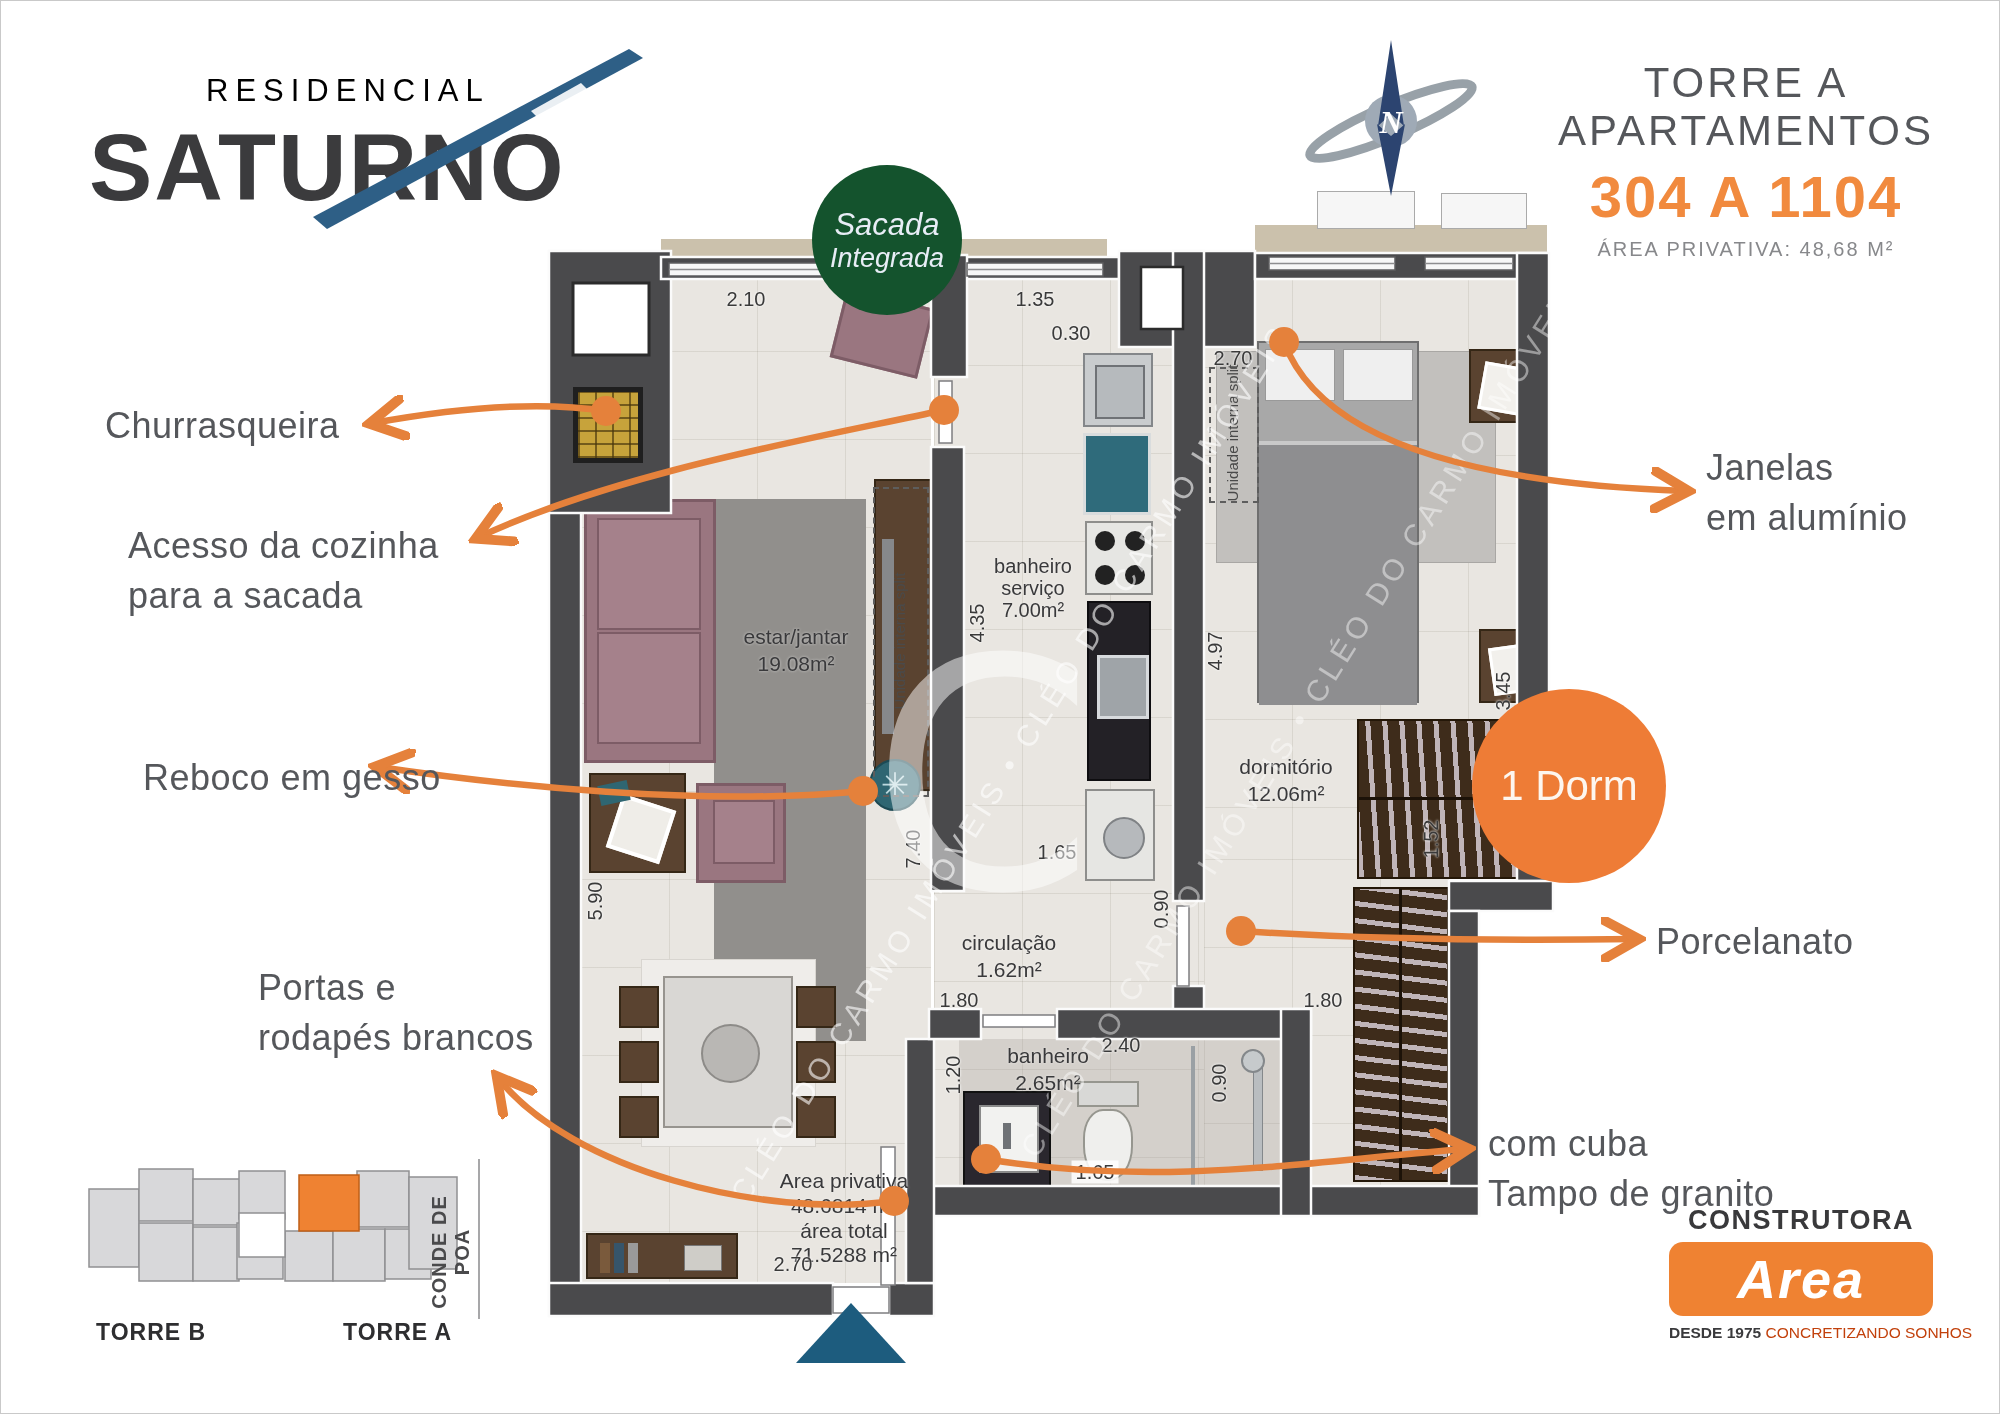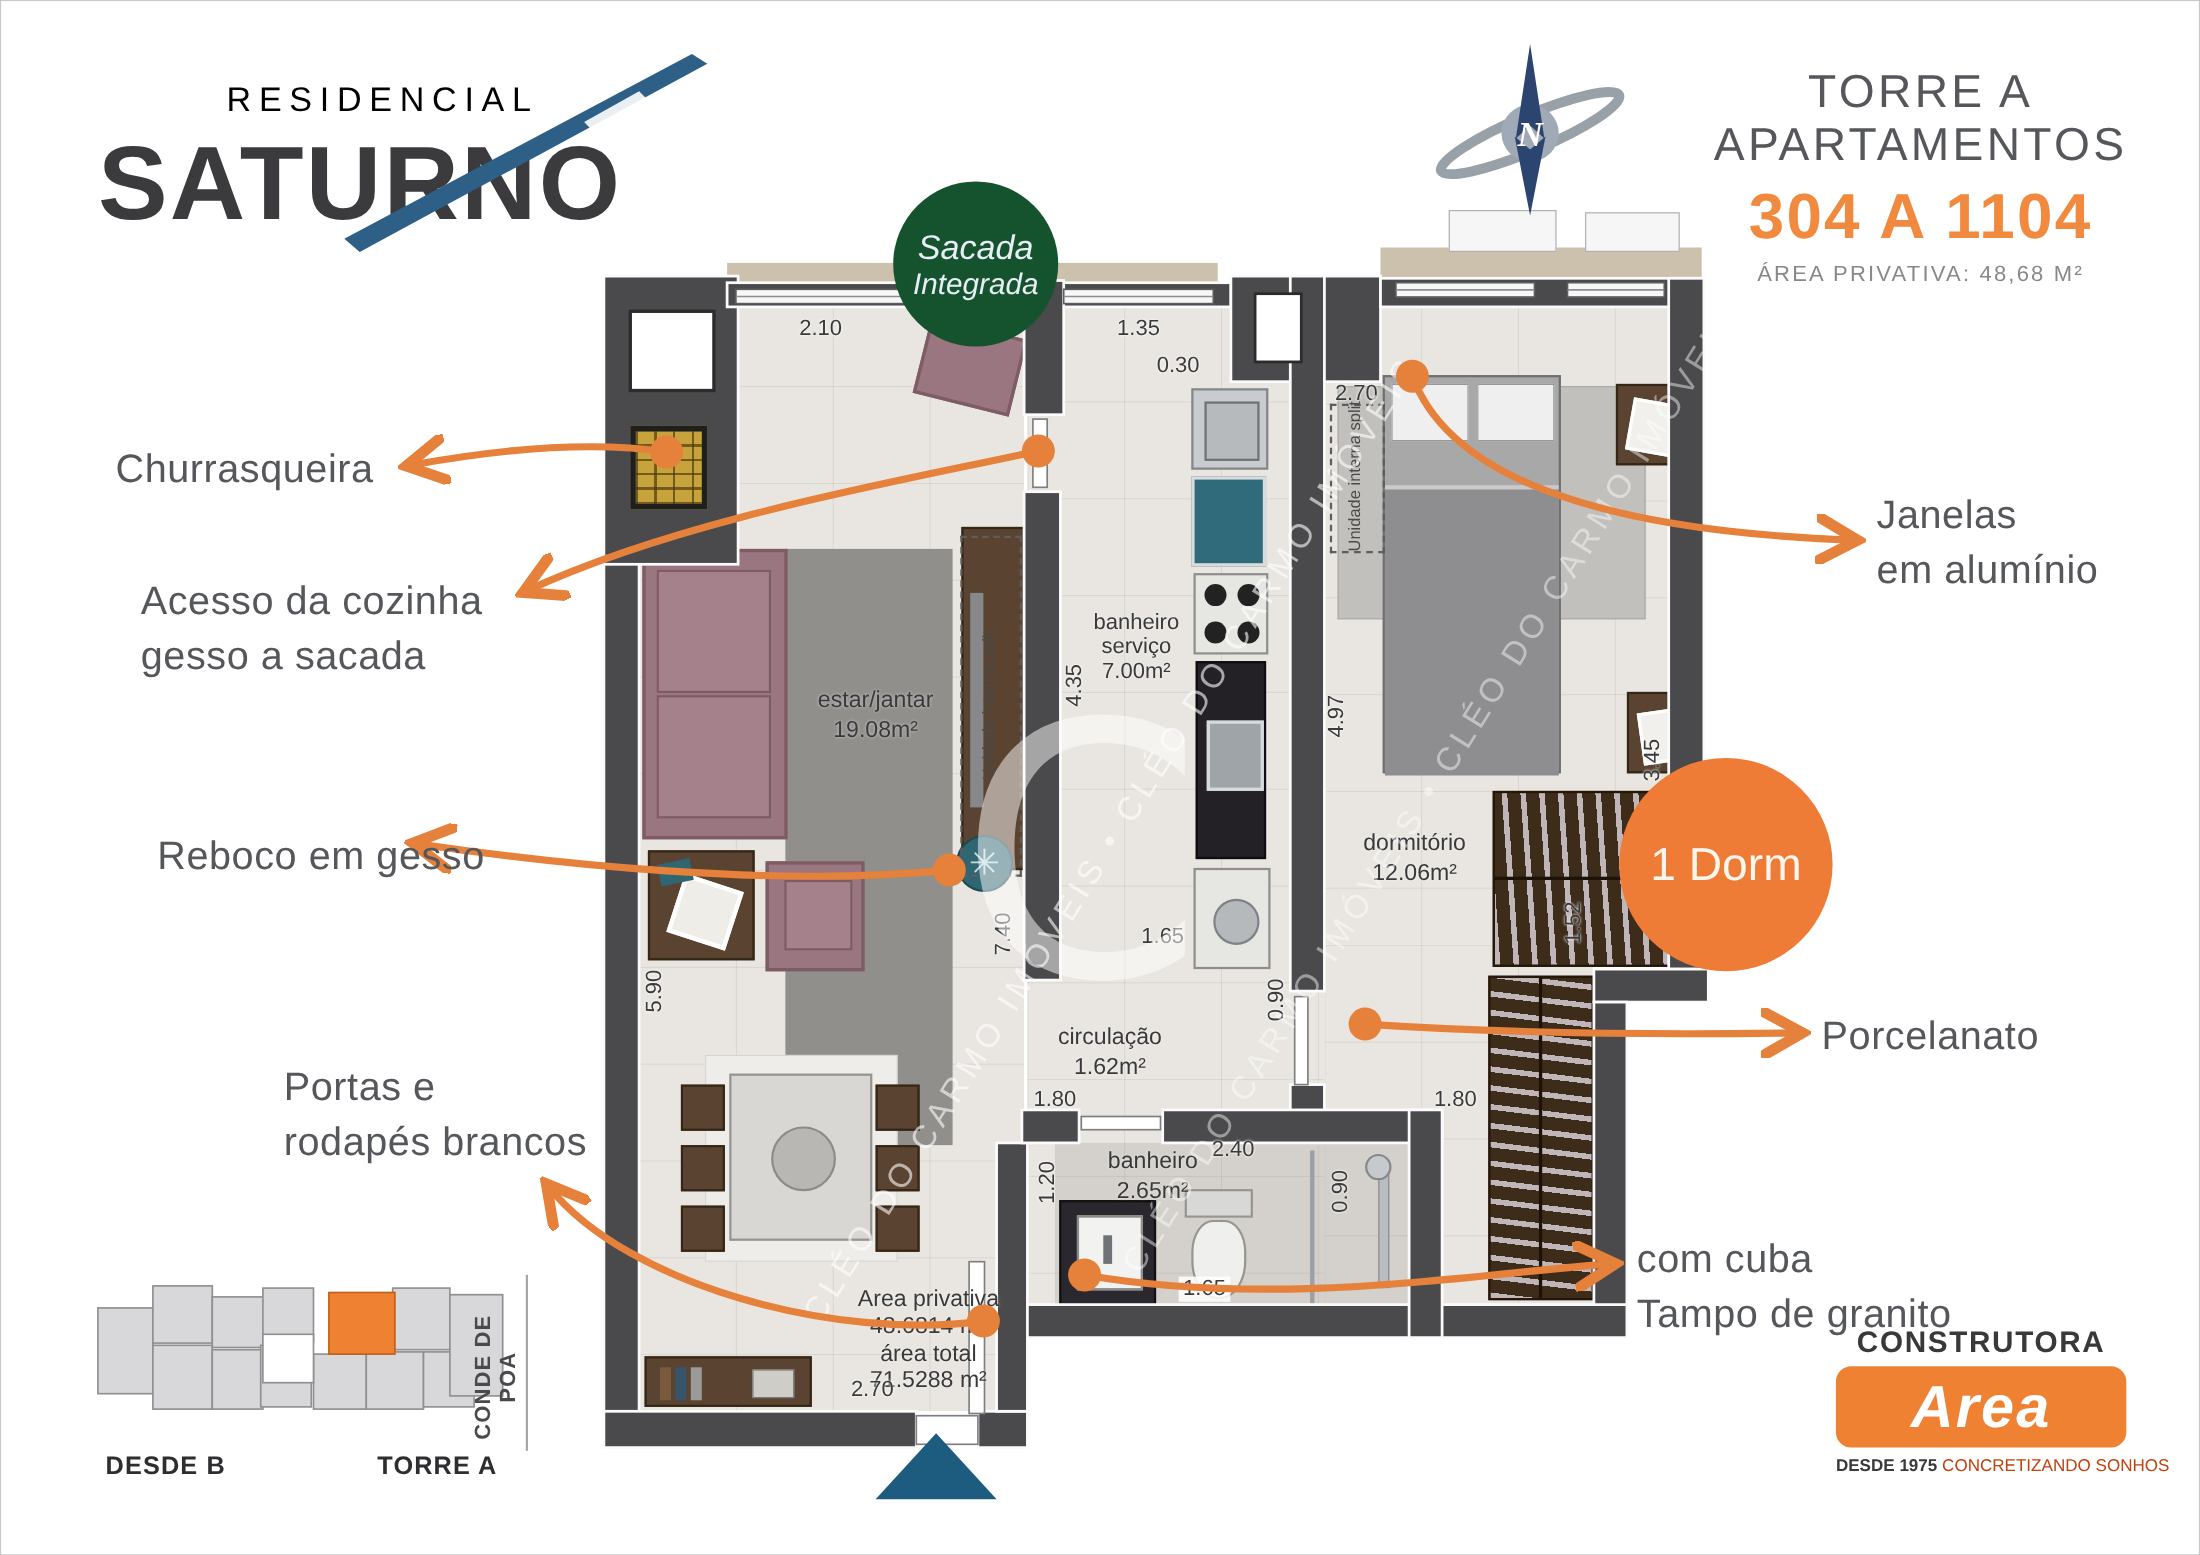--- a/index.html
+++ b/index.html
@@ -315,21 +315,21 @@
       <circle cx="893" cy="1200" r="15"></circle>
       <circle cx="1283" cy="341" r="15"></circle>
       <circle cx="1240" cy="930" r="15"></circle>
       <circle cx="985" cy="1158" r="15"></circle>
     </g>
   </svg>
 
   <div class="callout" style="left:104px;top:400px;">Churrasqueira</div>
   <div class="callout" style="left:127px;top:520px;">
     <div>Acesso da cozinha</div>
-    <div>gesso a sacada</div>
+    <div>para a sacada</div>
   </div>
   <div class="callout" style="left:142px;top:752px;">Reboco em gesso</div>
   <div class="callout" style="left:257px;top:962px;">
     <div>Portas e</div>
     <div>rodapés brancos</div>
   </div>
   <div class="callout" style="left:1705px;top:442px;">
     <div>Janelas</div>
     <div>em alumínio</div>
   </div>
@@ -350,21 +350,21 @@
       <rect x="204" y="80" width="48" height="50"></rect>
       <rect x="156" y="72" width="46" height="56"></rect>
       <rect x="252" y="78" width="52" height="52"></rect>
       <rect x="276" y="20" width="52" height="56"></rect>
       <rect x="304" y="78" width="46" height="50"></rect>
       <rect x="328" y="26" width="48" height="92"></rect>
     </g>
     <rect x="158" y="62" width="46" height="44" fill="#ffffff" stroke="#909092" stroke-width="1.5"></rect>
     <rect x="218" y="24" width="60" height="56" fill="#EF8232" stroke="#c05f17" stroke-width="1.5"></rect>
   </svg>
-  <div class="keylbl" style="left:95px;top:1318px;">DESDE B</div>
+  <div class="keylbl" style="left:95px;top:1318px;">TORRE B</div>
   <div class="keylbl" style="left:342px;top:1318px;">TORRE A</div>
   <div class="abs" style="left:477px;top:1158px;width:2px;height:160px;background:#A7A7A9;z-index:4;"></div>
   <div class="abs" style="left:370px;top:1228px;width:160px;text-align:center;transform:rotate(-90deg);font-size:20px;font-weight:700;color:#4A4A4C;letter-spacing:1px;z-index:4;">CONDE DE POA</div>
 
   <div class="builder">
     <div class="c">CONSTRUTORA</div>
     <div class="box">
       <span>Area</span>
     </div>
     <div class="tag">

